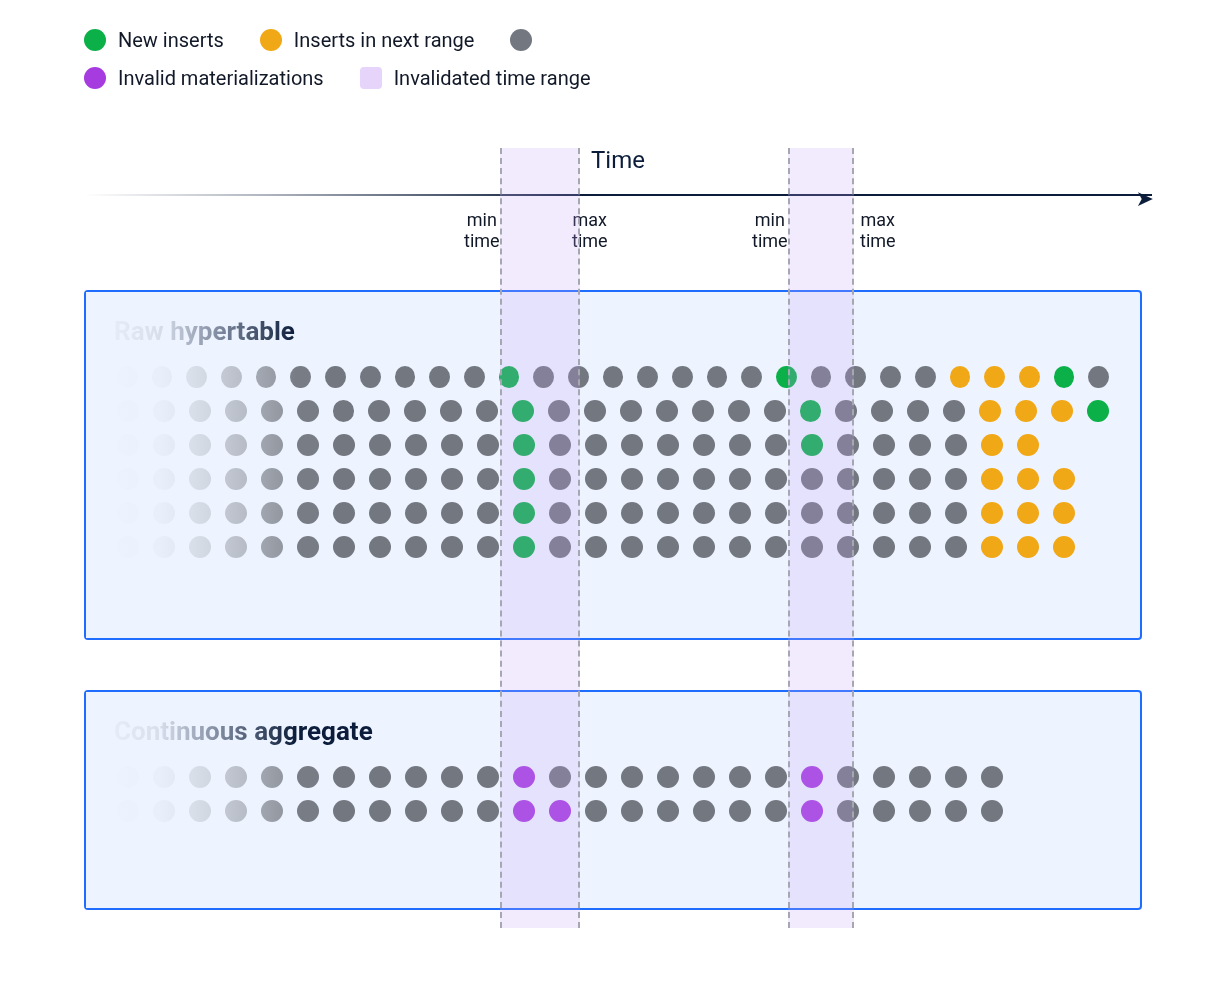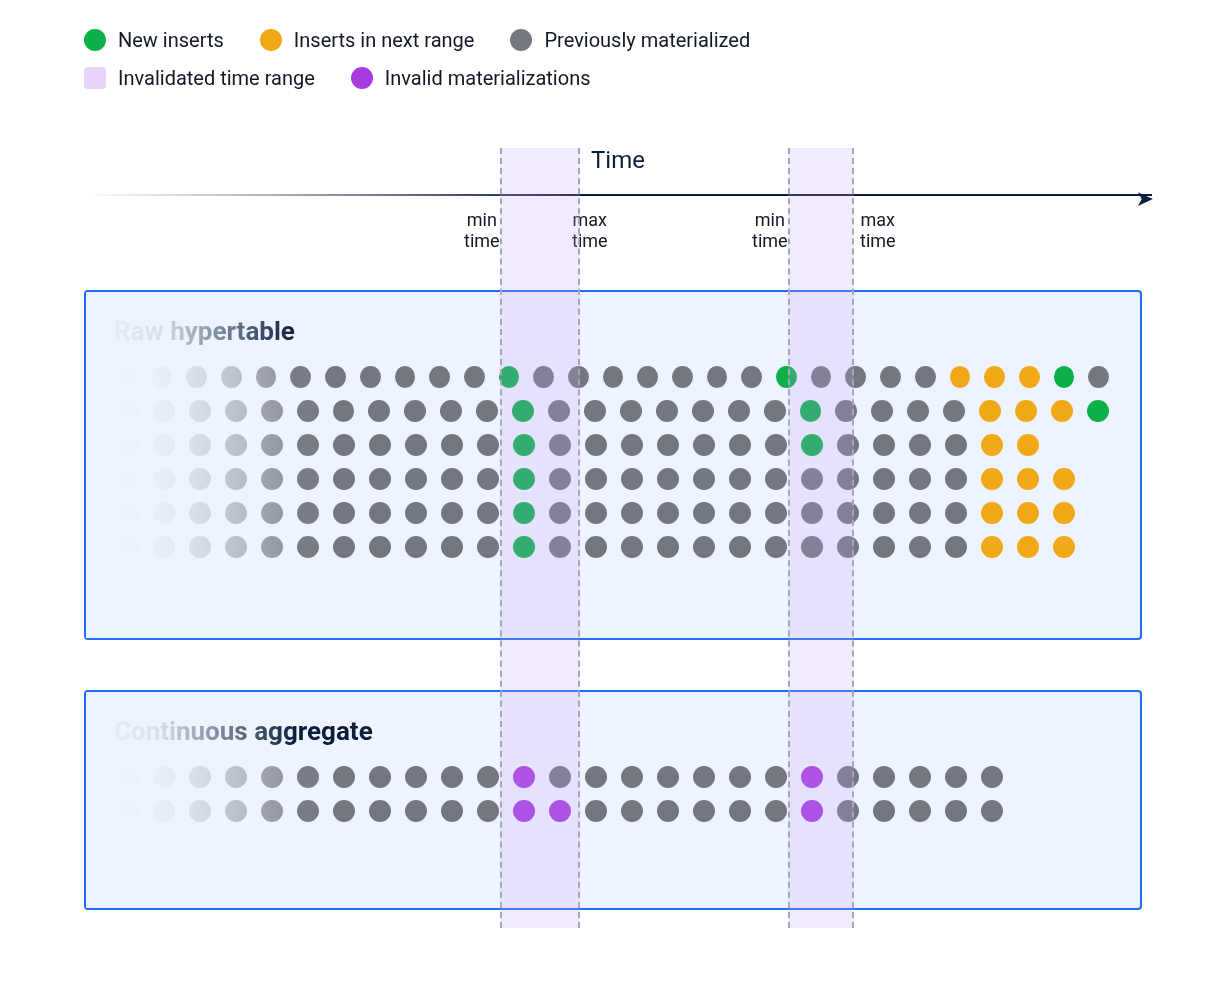--- a/index.html
+++ b/index.html
@@ -108,31 +108,30 @@
         <div class="legend-item">
           <div class="swatch-dot c-green"></div>
           <span>New inserts</span>
         </div>
         <div class="legend-item">
           <div class="swatch-dot c-amber"></div>
           <span>Inserts in next range</span>
         </div>
         <div class="legend-item">
           <div class="swatch-dot c-gray"></div>
-          <span>Previously materialized</span>
         </div>
       </div>
     <div class="legend-row" id="legend-row-2">
+        <div class="legend-item">
+          <div class="swatch-dot c-purple"></div>
+          <span>Invalid materializations</span>
+        </div>
         <div class="legend-item">
           <div class="swatch-rect c-lilac"></div>
           <span>Invalidated time range</span>
-        </div>
-        <div class="legend-item">
-          <div class="swatch-dot c-purple"></div>
-          <span>Invalid materializations</span>
         </div>
       </div>
   </div>
 
   <div class="axis-wrap">
     <div class="axis-label">Time</div>
     <div class="axis-line">
       <div class="grad"></div>
       <span class="arrow">➤</span>
     </div>

